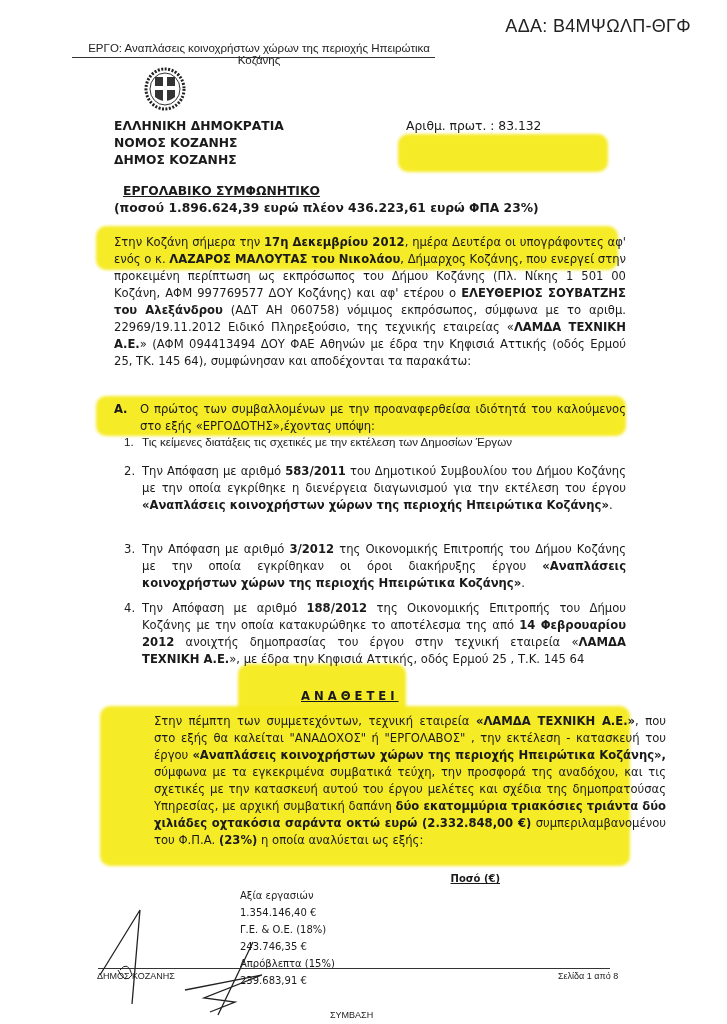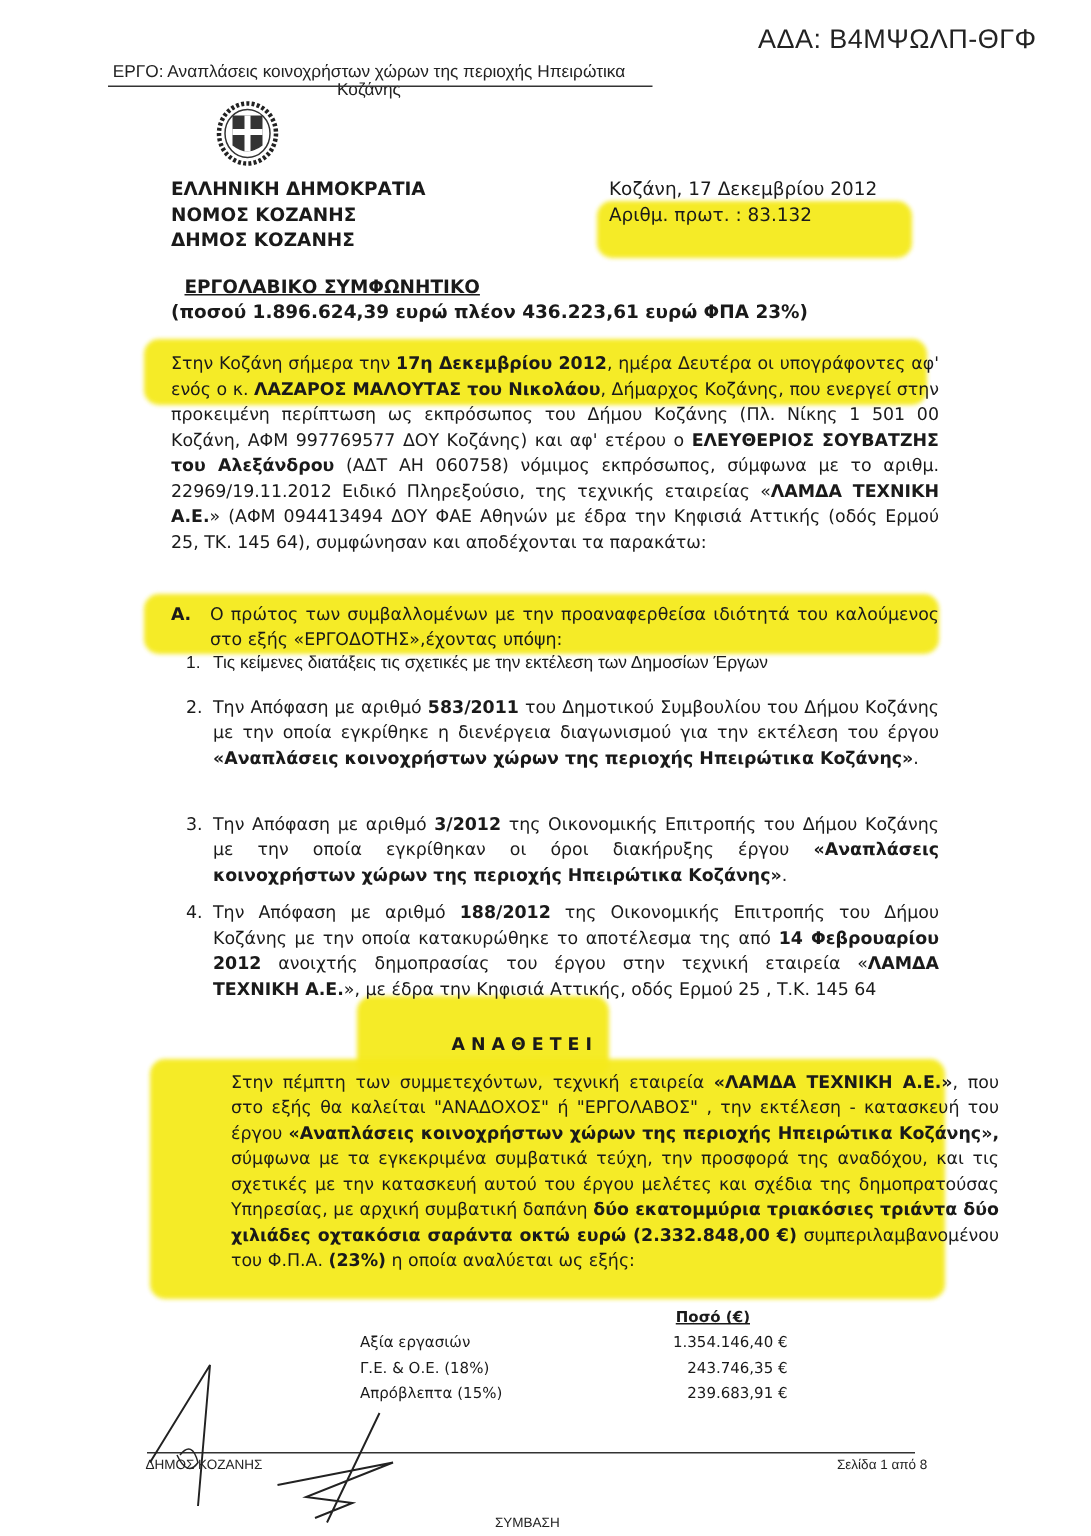--- a/index.html
+++ b/index.html
@@ -3,46 +3,46 @@
 <meta charset="utf-8">
 <style>
   html, body { margin:0; padding:0; }
   body {
     width:727px; height:1024px; background:#ffffff; position:relative; overflow:hidden;
     font-family:"DejaVu Sans", sans-serif; color:#1a1a1a;
   }
   .abs { position:absolute; }
   .hl { position:absolute; background:#f5ea1c; border-radius:10px; filter:blur(1.5px); opacity:0.95; }
   .ada { right:36px; top:16px; font-family:"Liberation Sans", sans-serif; font-size:18px; color:#222; letter-spacing:0.3px; }
-  .project-header { left:65px; top:42px; width:362px; font-family:"Liberation Sans", sans-serif; font-size:11.5px; text-align:center; color:#222; }
+  .project-header { left:78px; top:42px; width:362px; font-family:"Liberation Sans", sans-serif; font-size:11.5px; text-align:center; color:#222; }
   .project-line { left:72px; top:57px; width:363px; height:1px; background:#333; }
   .emblem { left:144px; top:67px; width:42px; height:44px; }
   .issuer { left:114px; top:118px; font-weight:bold; font-size:12.3px; line-height:17px; }
   .publish { left:402px; top:118px; font-size:12.3px; line-height:17px; }
   .publish .t { font-weight:bold; text-decoration:underline; }
   .publish .l { padding-left:4px; }
   .doc-title { left:123px; top:184px; font-weight:bold; font-size:12.3px; text-decoration:underline; }
   .doc-sub { left:114px; top:201px; font-weight:bold; font-size:12.3px; }
   .para { font-size:11.6px; line-height:17px; text-align:justify; }
   .intro { left:114px; top:234px; width:512px; }
   .secA { left:114px; top:401px; width:512px; }
   .secA .label { position:absolute; left:0; top:0; font-weight:bold; }
   .secA .txt { margin-left:26px; }
   .list { left:124px; width:502px; }
   .list .num { position:absolute; left:0; top:0; }
   .list .txt { margin-left:18px; text-align:justify; }
   .item1 { top:433px; font-family:"Liberation Sans", sans-serif; }
   .item2 { top:463px; }
   .item3 { top:541px; }
   .item4 { top:600px; }
-  .anathetei { left:301px; top:689px; font-weight:bold; font-size:11.6px; letter-spacing:4px; }
+  .anathetei { left:301px; top:689px; font-weight:bold; font-size:11.6px; letter-spacing:4px; text-decoration:underline; }
   .award { left:114px; top:713px; width:512px;margin-left:40px; }
   .b { font-weight:bold; }
   .cost-table { left:240px; top:870px; width:285px; font-size:10px; line-height:17px; }
-  .cost-row { display:flex; justify-content:space-between; }
+  .cost-row { display:flex; justify-content:flex-end;flex-direction:column; }
   .cost-head { text-align:right; font-weight:bold; text-decoration:underline; margin-right:25px; }
   .footer-line { left:98px; top:968px; width:512px; height:1px; background:#333; }
   .footer { top:971px; font-family:"Liberation Sans", sans-serif; font-size:9px; color:#222; }
   .f-left { left:97px; } .f-mid { left:330px;margin-top:39px; } .f-right { left:558px; }
   .sig { left:0; top:0; width:727px; height:1024px; pointer-events:none; }
 </style>
 </head>
 <body>
 
 <div class="hl" style="left:398px; top:134px; width:210px; height:38px;"></div>
@@ -65,21 +65,20 @@
   </svg>
 </div>
 
 <div class="abs issuer">
   <div>ΕΛΛΗΝΙΚΗ ΔΗΜΟΚΡΑΤΙΑ</div>
   <div>ΝΟΜΟΣ ΚΟΖΑΝΗΣ</div>
   <div>ΔΗΜΟΣ ΚΟΖΑΝΗΣ</div>
 </div>
 
 <div class="abs publish">
-  <div class="l">Κοζάνη, 17 Δεκεμβρίου 2012</div>
   <div class="l">Αριθμ. πρωτ. : 83.132</div>
 </div>
 
 <div class="abs doc-title">ΕΡΓΟΛΑΒΙΚΟ ΣΥΜΦΩΝΗΤΙΚΟ</div>
 <div class="abs doc-sub">(ποσού  1.896.624,39 ευρώ πλέον 436.223,61 ευρώ ΦΠΑ 23%)</div>
 
 <div class="abs para intro"><span>Στην Κοζάνη σήμερα την </span><span class="b">17η Δεκεμβρίου 2012</span><span>, ημέρα Δευτέρα οι υπογράφοντες αφ' ενός ο κ. </span><span class="b">ΛΑΖΑΡΟΣ ΜΑΛΟΥΤΑΣ του Νικολάου</span><span>, Δήμαρχος Κοζάνης, που ενεργεί στην προκειμένη περίπτωση ως εκπρόσωπος του Δήμου Κοζάνης (Πλ. Νίκης 1 501 00 Κοζάνη, ΑΦΜ 997769577 ΔΟΥ Κοζάνης) και αφ' ετέρου ο </span><span class="b">ΕΛΕΥΘΕΡΙΟΣ ΣΟΥΒΑΤΖΗΣ του Αλεξάνδρου</span><span> (ΑΔΤ ΑΗ 060758) νόμιμος εκπρόσωπος, σύμφωνα με το αριθμ. 22969/19.11.2012 Ειδικό Πληρεξούσιο, της τεχνικής εταιρείας «</span><span class="b">ΛΑΜΔΑ ΤΕΧΝΙΚΗ Α.Ε.</span><span>» (ΑΦΜ 094413494 ΔΟΥ ΦΑΕ Αθηνών με έδρα την Κηφισιά Αττικής (οδός Ερμού 25, ΤΚ. 145 64), συμφώνησαν και αποδέχονται τα παρακάτω:</span></div>
 
 <div class="abs para secA">
   <span class="label">Α.</span>

